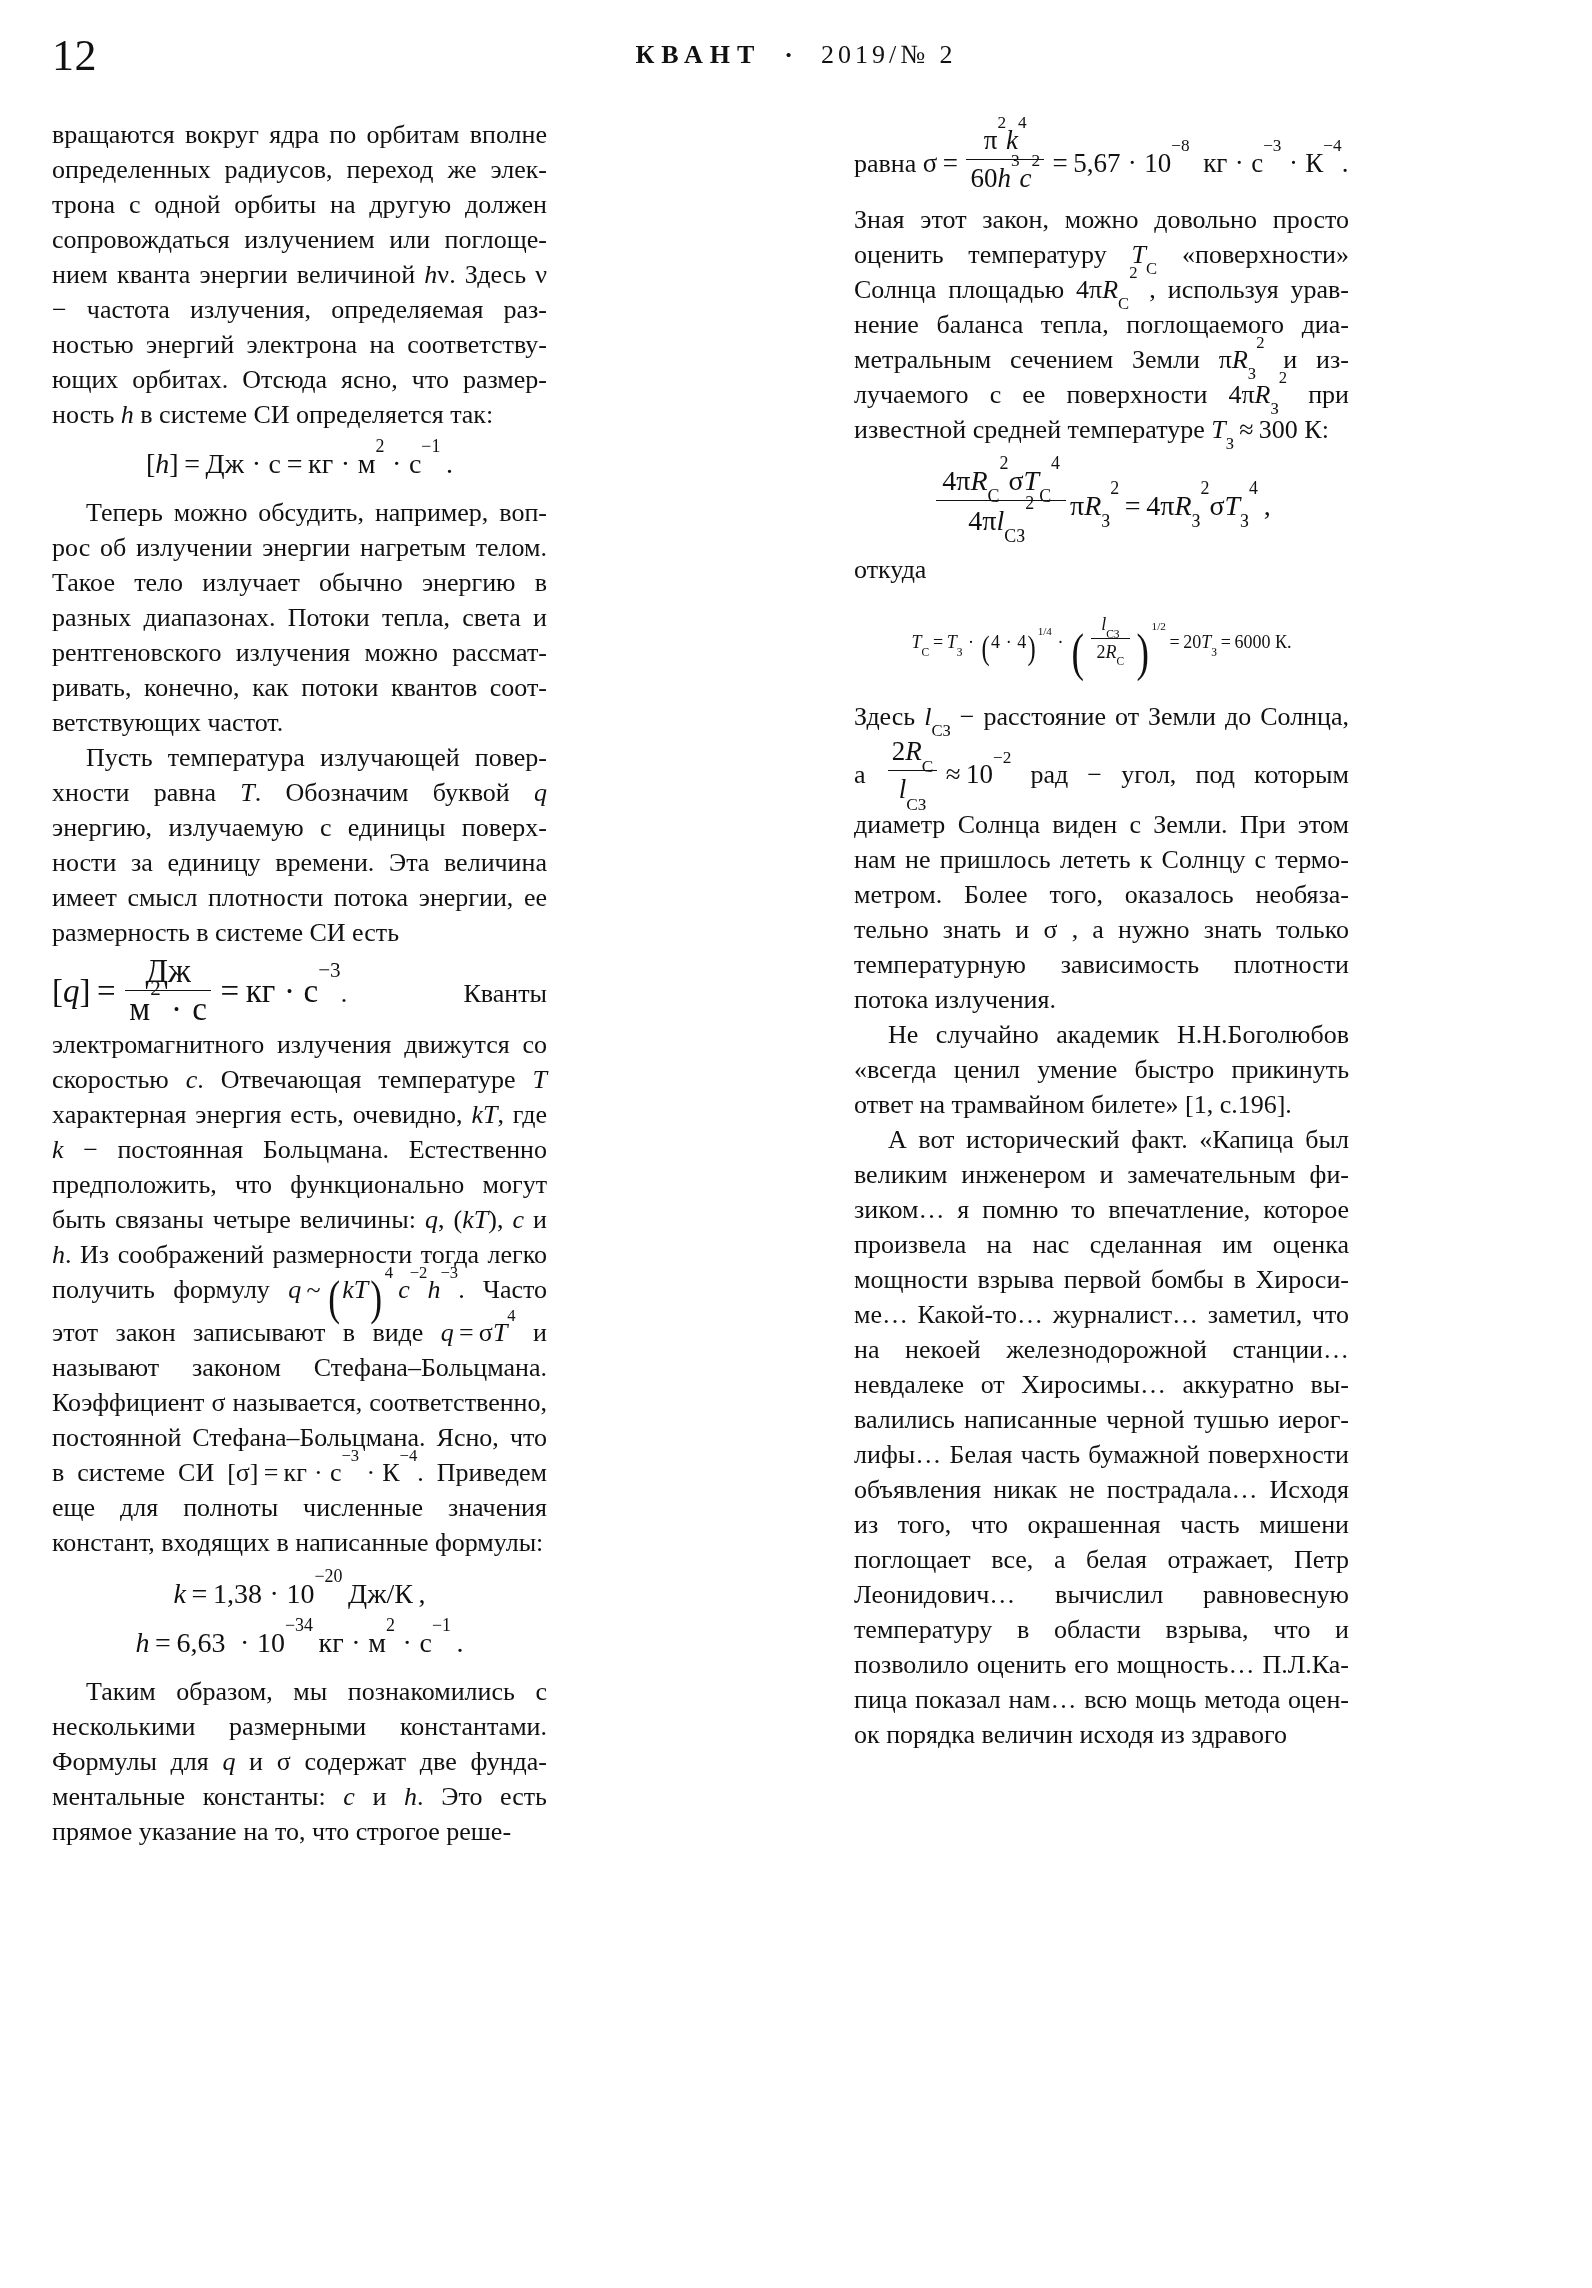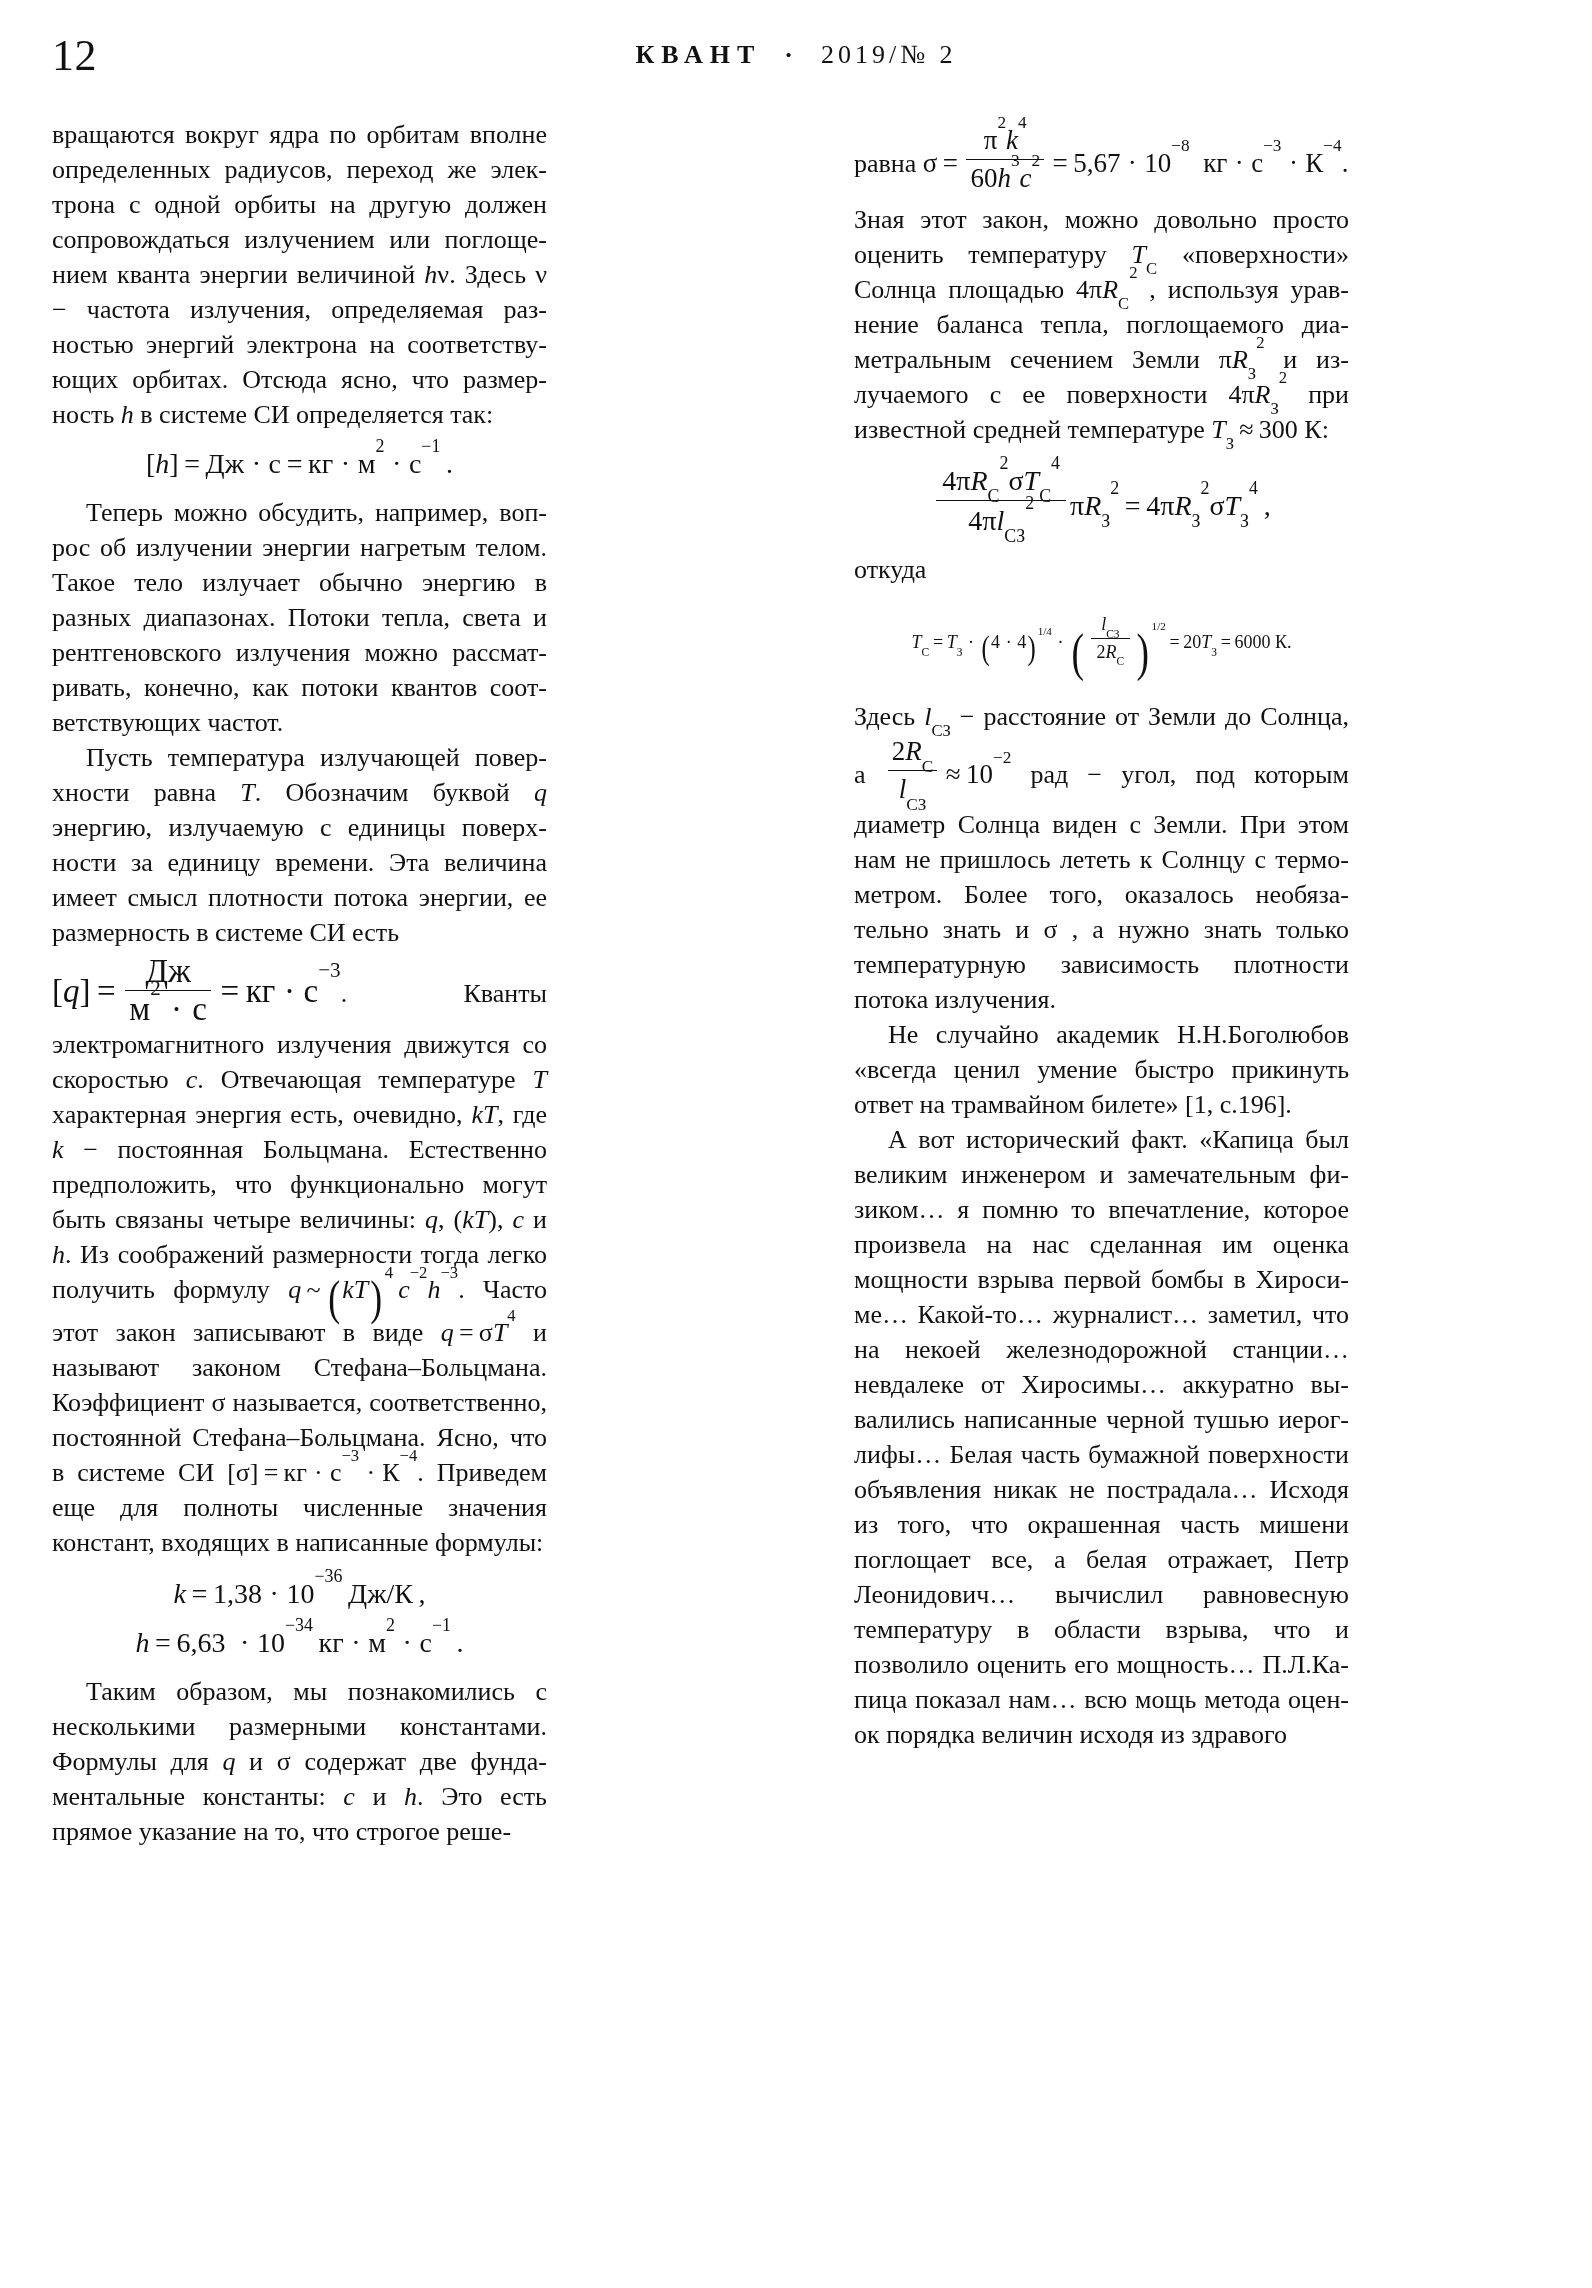--- a/index.html
+++ b/index.html
@@ -138,21 +138,21 @@
         <span class="inl math"><i class="v">q</i> ~ <span class="paren-big">(</span><i class="v">kT</i><span class="paren-big">)</span><sup>4</sup> <i class="v">c</i><sup>−2</sup><i class="v">h</i><sup>−3</sup></span>.
         Часто этот закон записывают в виде
         <span class="inl math"><i class="v">q</i> = σ<i class="v">T</i><sup>4</sup></span>
         и называют законом Стефана–Больцмана. Коэффициент
         <span class="inl math">σ</span> называется,
         соответственно, постоянной Стефана–Больцмана. Ясно, что в системе СИ
         <span class="inl math">[σ] = кг <span class="dotop">·</span> с<sup>−3</sup> <span class="dotop">·</span> К<sup>−4</sup></span>.
         Приведем еще для пол­ноты численные значения констант, вхо­дящих в написанные формулы:</p>
 
       <div class="disp math" style="margin-top:16px">
-        <span class="mathline"><i class="v">k</i> = 1,38 <span class="dotop">·</span> 10<sup>−36</sup> Дж/К ,</span>
+        <span class="mathline"><i class="v">k</i> = 1,38 <span class="dotop">·</span> 10<sup>−20</sup> Дж/К ,</span>
       </div>
 
       <div class="disp math" style="margin-top:8px">
         <span class="mathline"><i class="v">h</i> = 6,63&nbsp; <span class="dotop">·</span> 10<sup>−34</sup> кг <span class="dotop">·</span> м<sup>2</sup> <span class="dotop">·</span> с<sup>−1</sup> .</span>
       </div>
 
       <p class="ind" style="margin-top:10px">Таким образом, мы познакомились с
         несколькими размерными константами. Формулы для
         <span class="inl math"><i class="v">q</i></span> и
         <span class="inl math">σ</span> содержат две фунда­ментальные

